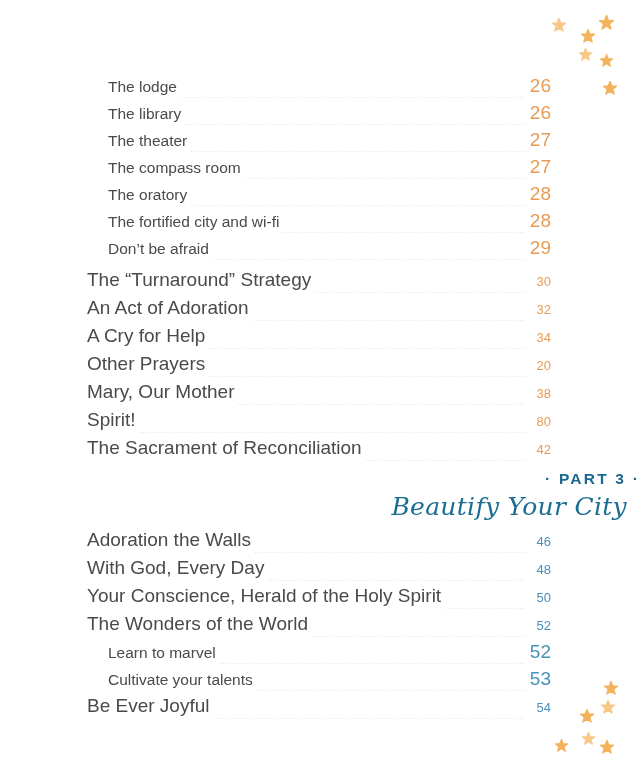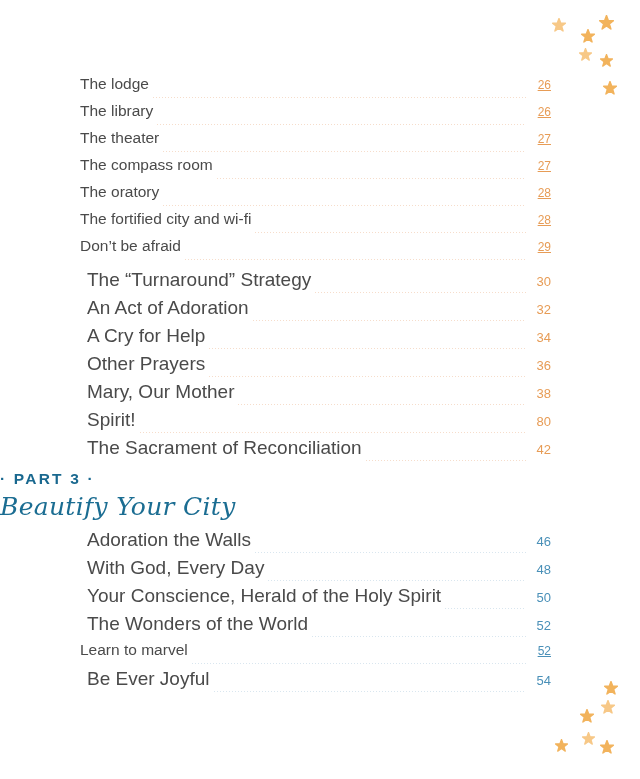--- a/index.html
+++ b/index.html
@@ -77,57 +77,57 @@
   
   .grp-orange .toc-leader { color: #eec2a0; }
   .grp-orange .toc-page   { color: #e79c56; }
 
   
   .grp-blue .toc-leader { color: #b9d2e2; }
   .grp-blue .toc-page   { color: #4a90b8; }
 
   
   .row-sub {
-    padding-left: 80px;
+    padding-left: 108px;
     padding-right: 89px;
     height: 27px;
   }
   .row-sub .toc-title { font-size: 15.5px; }
-  .row-sub .toc-page  { font-size: 12px; width: 22px; text-decoration: underline; }
+  .row-sub .toc-page  { font-size: 19px; width: 22px; }
 
   
   .row-main {
     padding-left: 87px;
     padding-right: 89px;
     height: 28px;
   }
   .row-main .toc-title { font-size: 19px; }
   .row-main .toc-page  { font-size: 13px; width: 22px; }
 
   
   .part-head {
     position: absolute;
     left: 0;
     width: 640px;
-    text-align: left;
+    text-align: right;
   }
   .part-label {
     color: #19688f;
     font-size: 15.5px;
     letter-spacing: 2.2px;
     font-weight: 600;
     margin: 0;
   }
   .part-title {
     color: #1b6d92;
     font-family: "DejaVu Serif", serif;
     font-style: italic;
     font-size: 25px;
     font-weight: 400;
-    margin: 4px 0 0 0;
+    margin: 4px 13px 0 0;
     letter-spacing: .3px;
   }
 </style>
 </head>
 <body>
 
 <div class="page">
 
   <div class="star-cluster" id="stars-top">
       <span class="star" style="left: 552px; top: 18px; width: 14px; height: 14px;"><svg width="14" height="14" viewBox="0 0 100 100">
@@ -220,21 +220,21 @@
           <span class="toc-page">32</span>
         </div>
         <div class="toc-row row-main">
           <span class="toc-title">A Cry for Help</span>
           <span class="toc-leader"></span>
           <span class="toc-page">34</span>
         </div>
         <div class="toc-row row-main">
           <span class="toc-title">Other Prayers</span>
           <span class="toc-leader"></span>
-          <span class="toc-page">36</span>
+          <span class="toc-page">20</span>
         </div>
         <div class="toc-row row-main">
           <span class="toc-title">Mary, Our Mother</span>
           <span class="toc-leader"></span>
           <span class="toc-page">38</span>
         </div>
         <div class="toc-row row-main">
           <span class="toc-title">Spirit!</span>
           <span class="toc-leader"></span>
           <span class="toc-page">80</span>
@@ -263,20 +263,25 @@
         </div>
         <div class="toc-row row-main">
           <span class="toc-title">The Wonders of the World</span>
           <span class="toc-leader"></span>
           <span class="toc-page">52</span>
         </div>
         <div class="toc-row row-sub">
           <span class="toc-title">Learn to marvel</span>
           <span class="toc-leader"></span>
           <span class="toc-page">52</span>
+        </div>
+        <div class="toc-row row-sub">
+          <span class="toc-title">Cultivate your talents</span>
+          <span class="toc-leader"></span>
+          <span class="toc-page">53</span>
         </div>
         <div class="toc-row row-main">
           <span class="toc-title">Be Ever Joyful</span>
           <span class="toc-leader"></span>
           <span class="toc-page">54</span>
         </div>
       </div>
     </div>
 
   <div class="part-head" id="part-head" style="top: 470px;">

